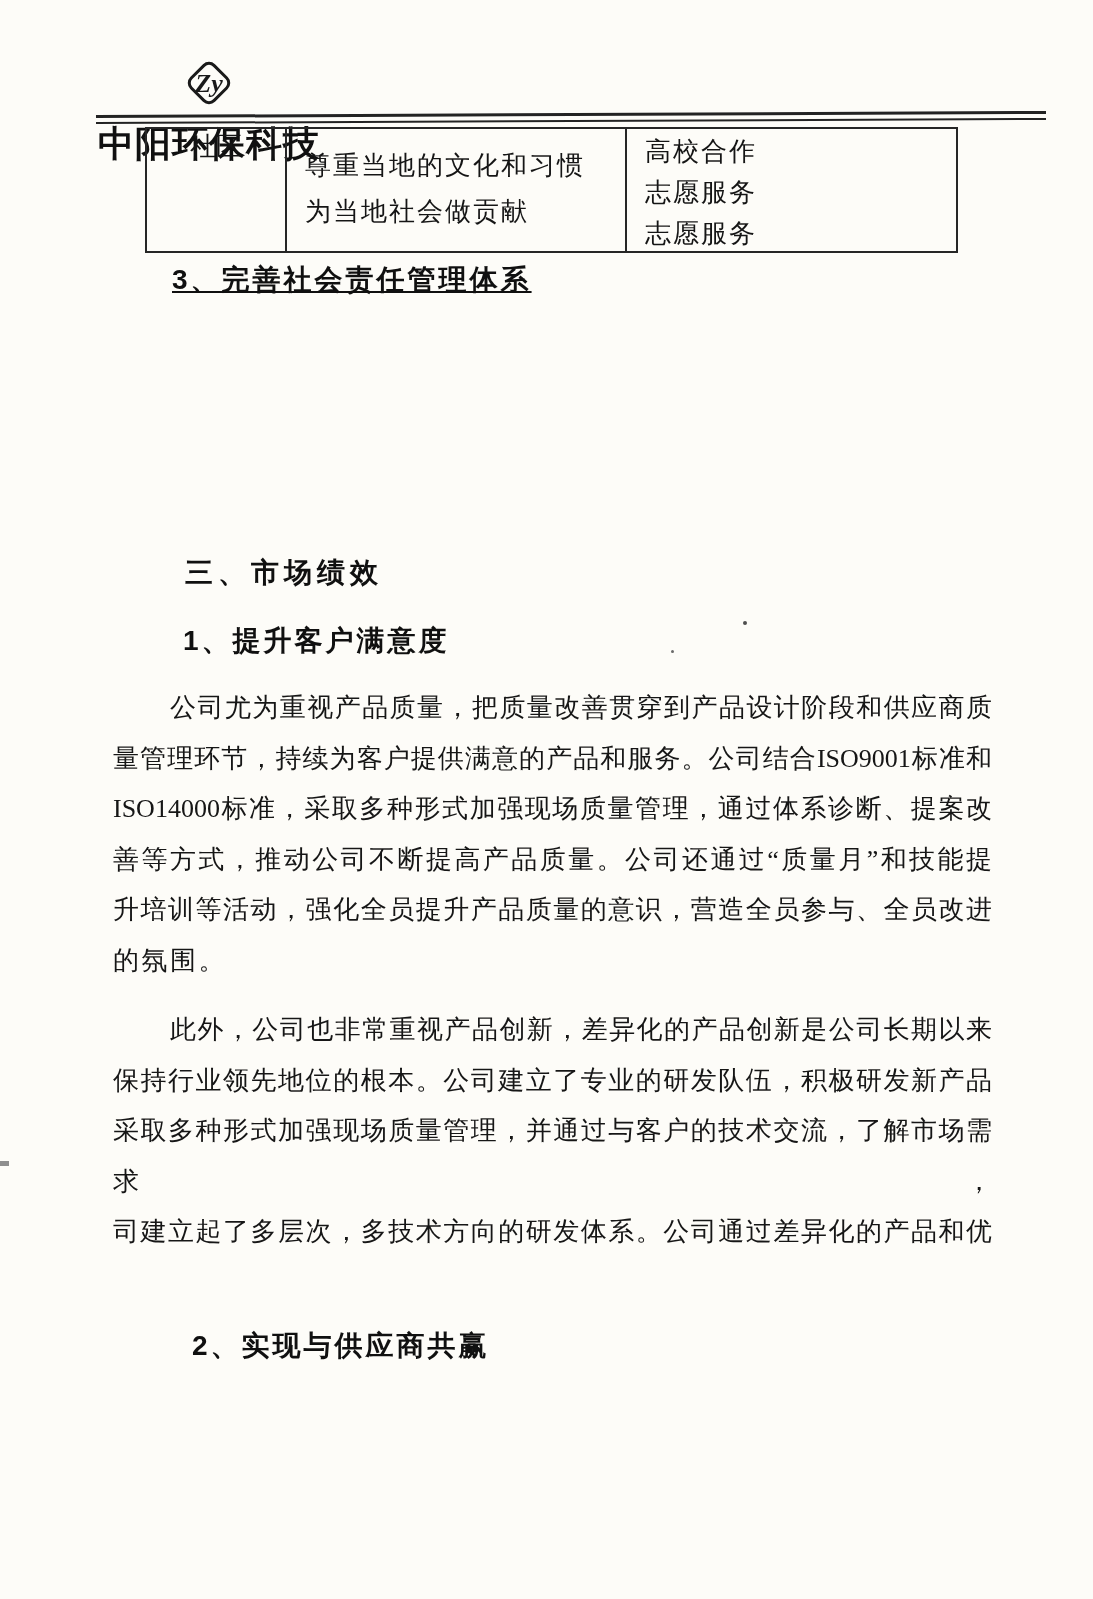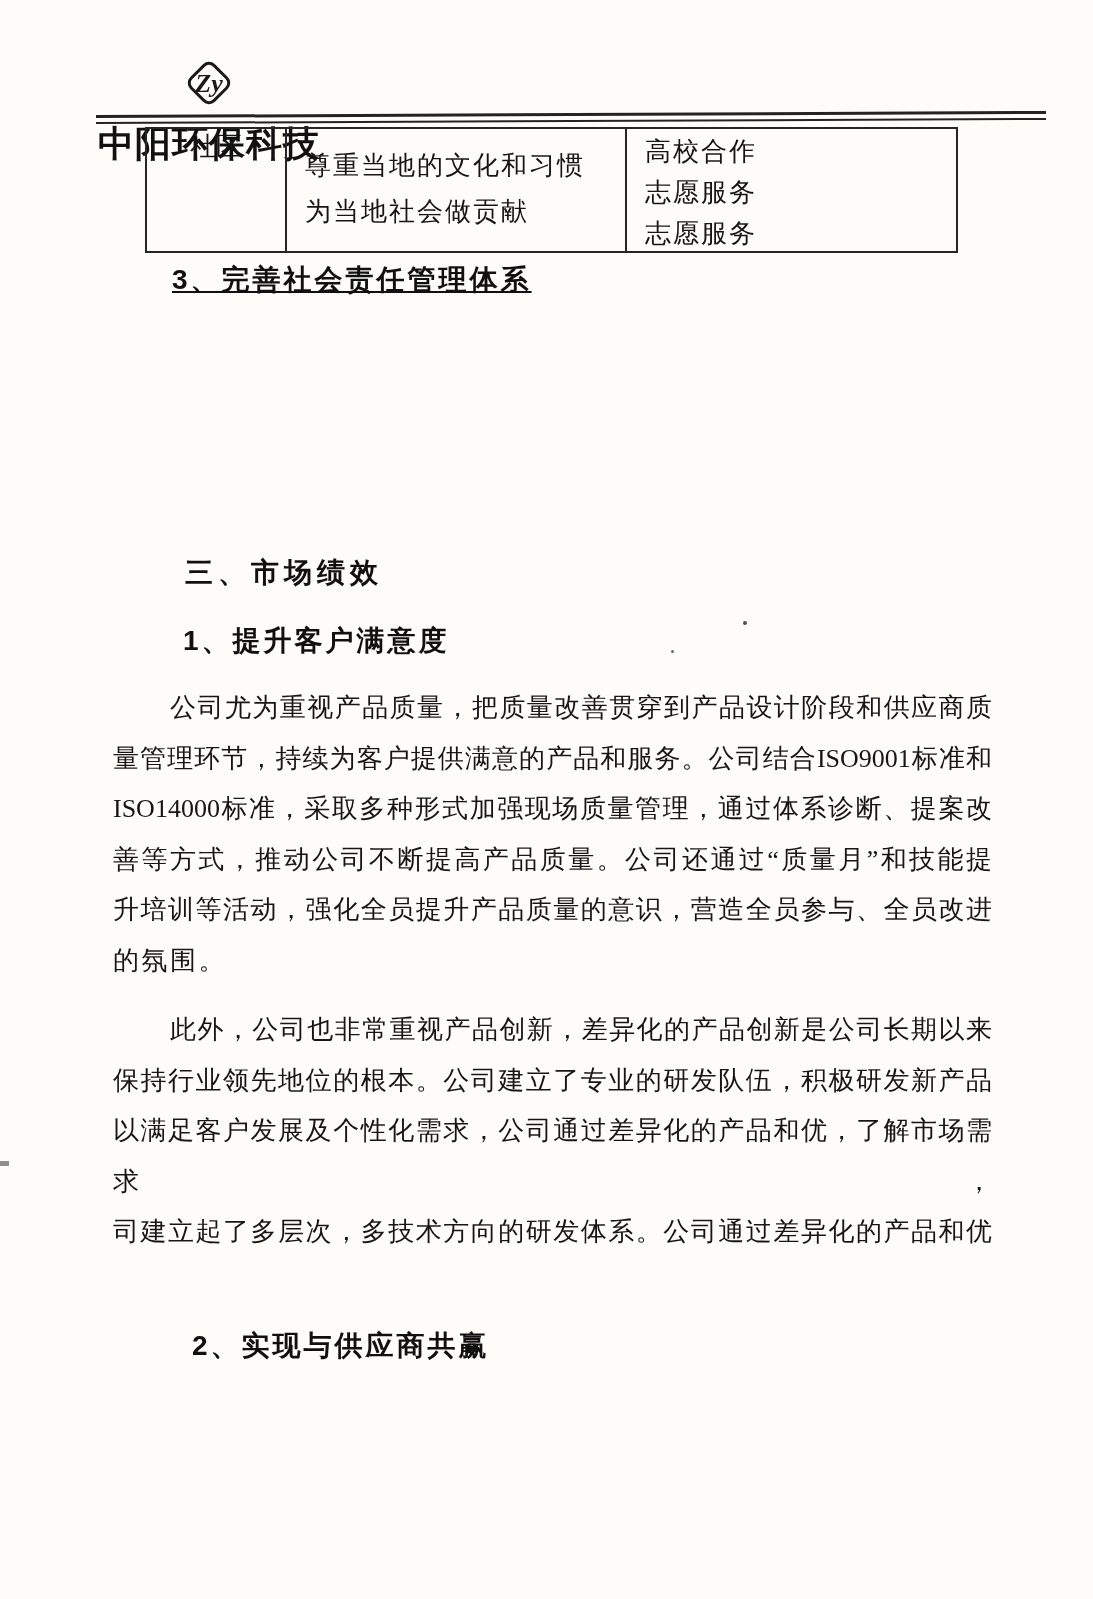--- a/index.html
+++ b/index.html
@@ -109,21 +109,21 @@
     <div class="pline">量管理环节，持续为客户提供满意的产品和服务。公司结合ISO9001标准和</div>
     <div class="pline">ISO14000标准，采取多种形式加强现场质量管理，通过体系诊断、提案改</div>
     <div class="pline">善等方式，推动公司不断提高产品质量。公司还通过“质量月”和技能提</div>
     <div class="pline">升培训等活动，强化全员提升产品质量的意识，营造全员参与、全员改进</div>
     <div class="pline end">的氛围。</div>
   </div>
 
   <div class="para" id="p3">
     <div class="pline first">此外，公司也非常重视产品创新，差异化的产品创新是公司长期以来</div>
     <div class="pline">保持行业领先地位的根本。公司建立了专业的研发队伍，积极研发新产品</div>
-    <div class="pline">以满足客户发展及个性化需求，公司通过差异化的产品和优，了解市场需求，</div>
+    <div class="pline">采取多种形式加强现场质量管理，并通过与客户的技术交流，了解市场需求，</div>
     <div class="pline">司建立起了多层次，多技术方向的研发体系。公司通过差异化的产品和优</div>
   </div>
 
   <div class="heading" id="h-supplier">2、实现与供应商共赢</div>
 
   <div class="edge-dash"></div>
   <div class="speck1"></div>
   <div class="speck2"></div>
 
 </div>

